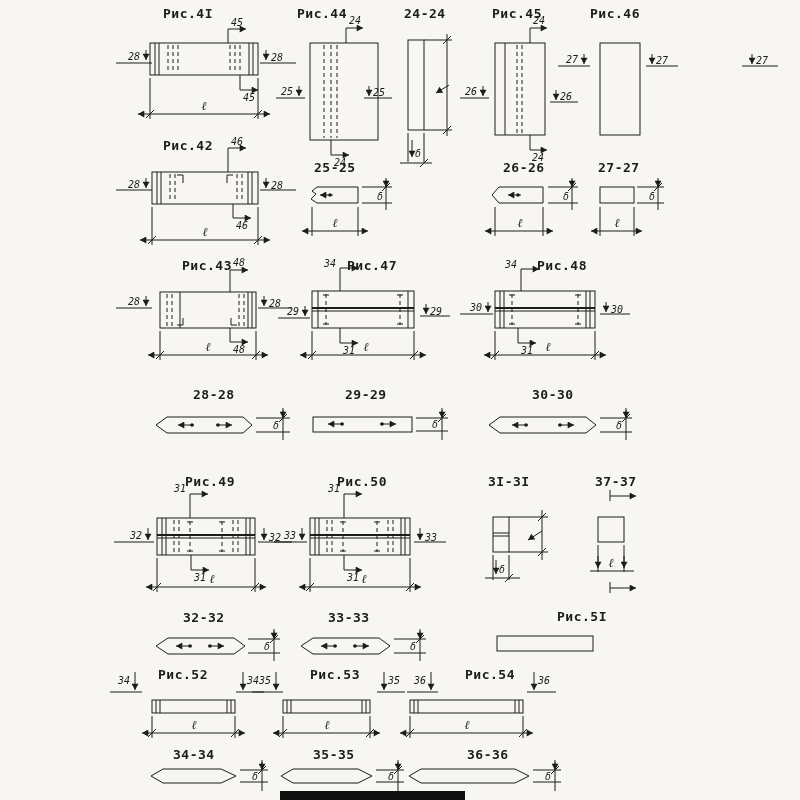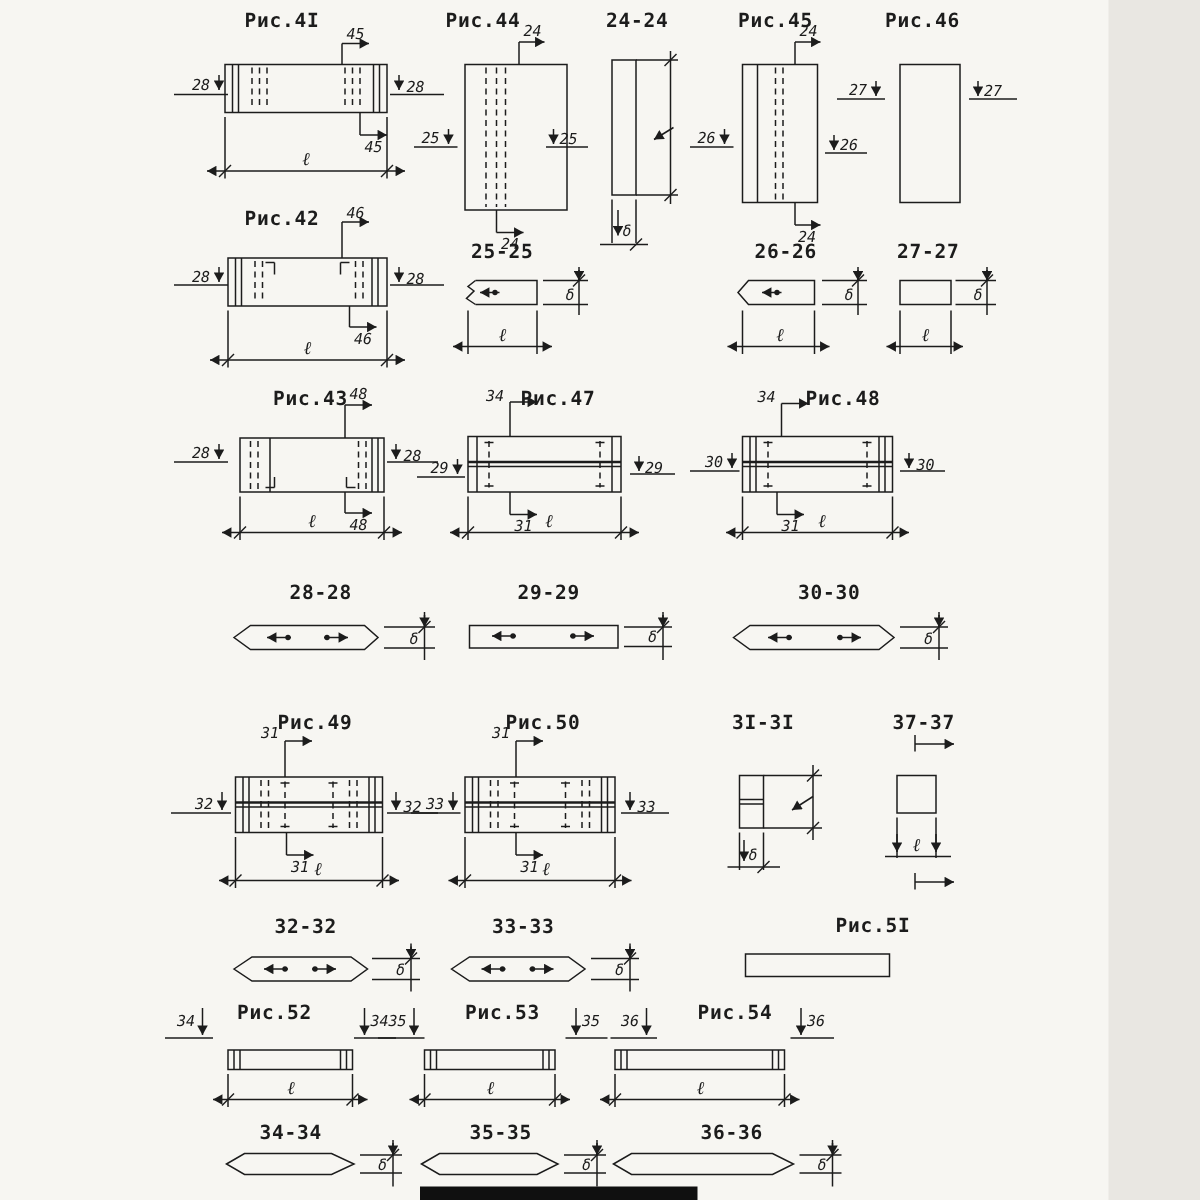--- a/index.html
+++ b/index.html
@@ -1,16 +1,16 @@
 <!DOCTYPE html>
 <html><head>
 <meta charset="utf-8">
 <style>
   html,body{margin:0;padding:0;background:#e9e7e2;}
-  .sheet{position:relative;width:739px;height:800px;background:#f7f6f2;overflow:hidden;
+  .sheet{position:relative;width:800px;height:800px;background:#f7f6f2;overflow:hidden;
          font-family:"DejaVu Sans Mono",monospace;}
   svg{position:absolute;left:0;top:0;}
   .ln{stroke:#1c1c1c;stroke-width:1;fill:none;}
   .th{stroke-width:1.8;}
   .dsh{stroke-dasharray:4 3;}
   .fl{fill:#1c1c1c;stroke:none;}
   text{fill:#1c1c1c;font-family:"DejaVu Sans Mono",monospace;}
   .t{font-size:13px;font-weight:bold;letter-spacing:0.5px;}
   .c{font-size:10px;font-style:italic;}
   .d{font-size:12px;font-style:italic;}

